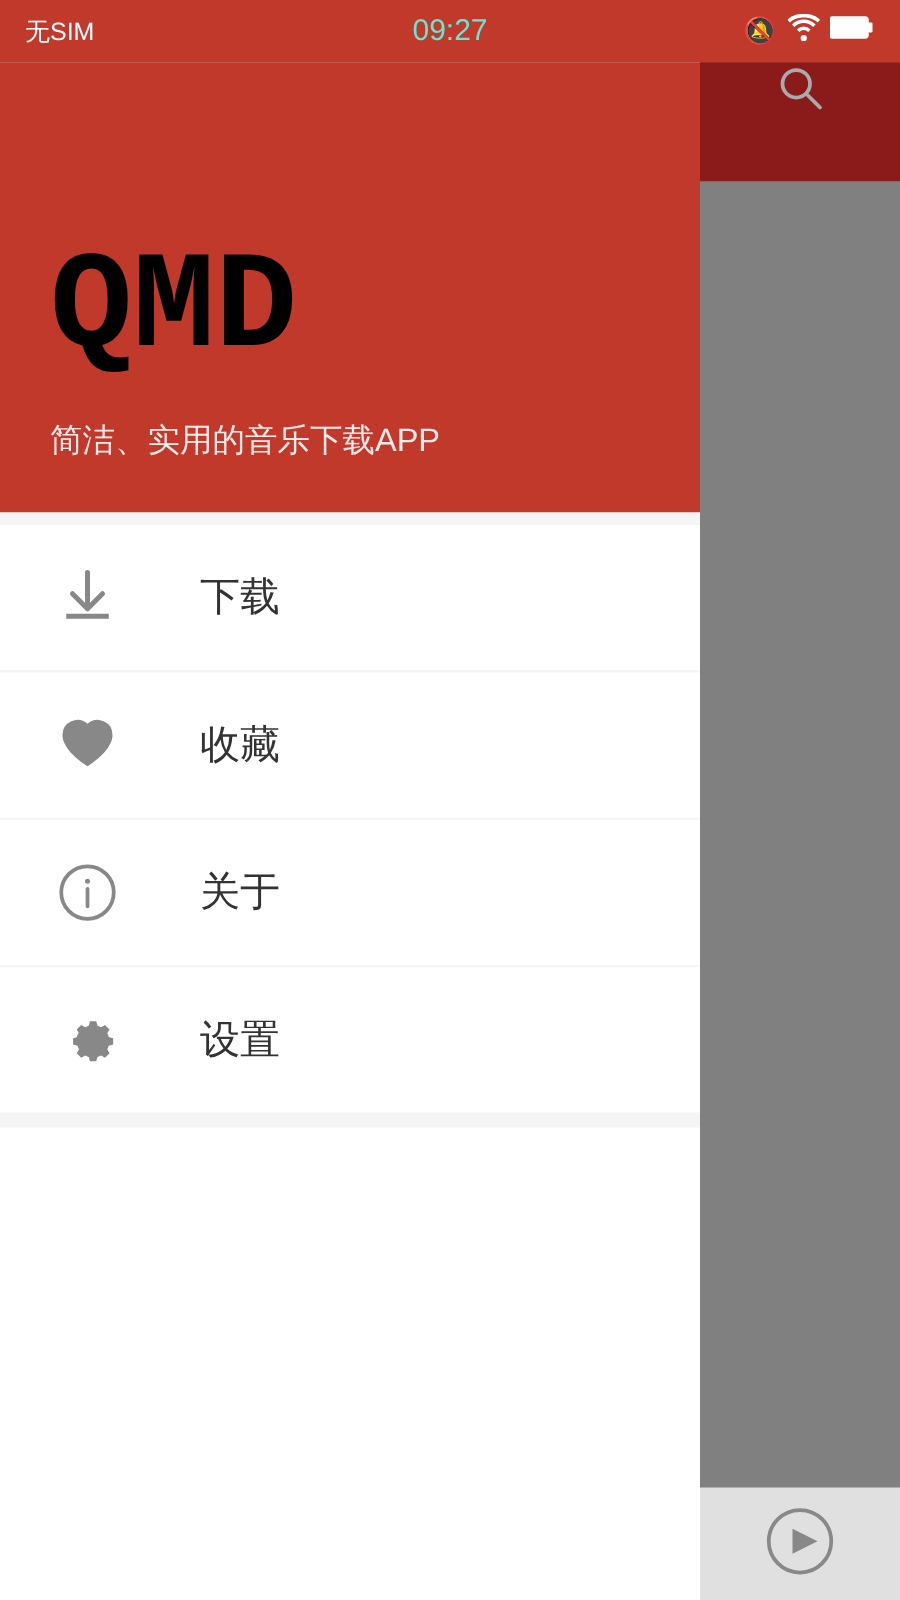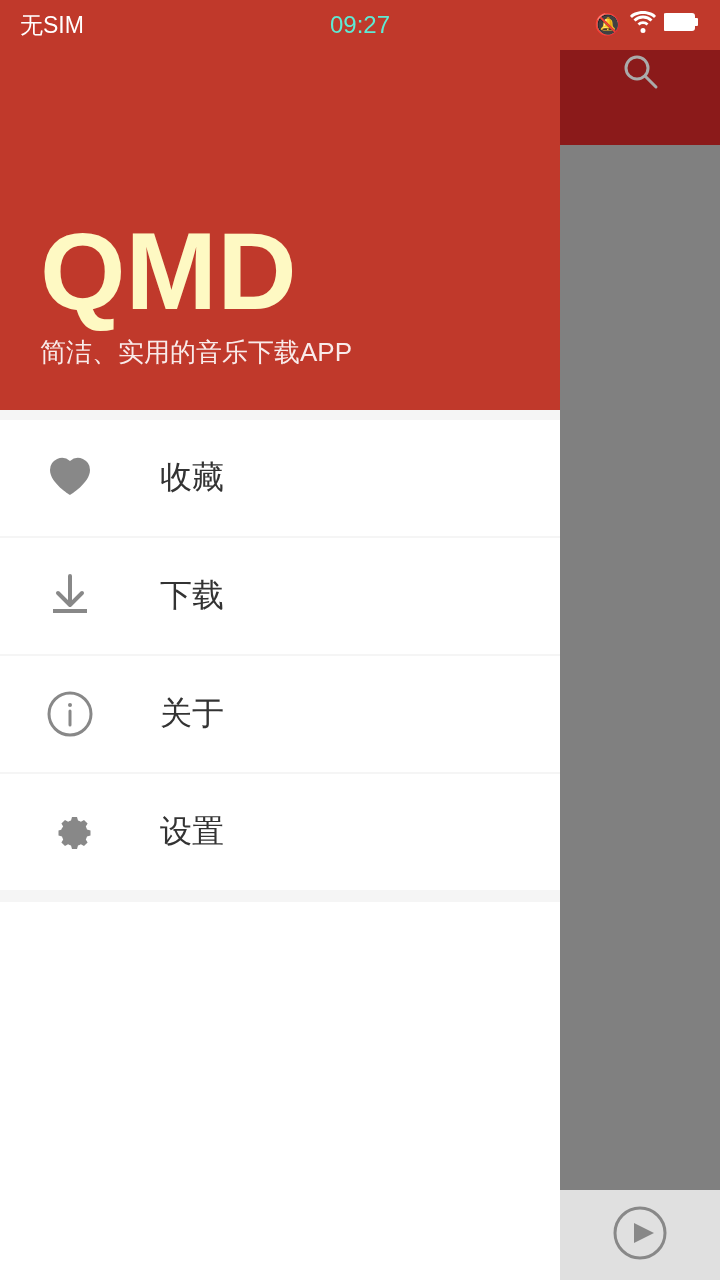--- a/index.html
+++ b/index.html
@@ -21,21 +21,21 @@
       height: 50px;
       background: #c0392b;
       display: flex;
       align-items: center;
       justify-content: space-between;
       padding: 0 20px;
       z-index: 100;
     }
     .status-bar-left {
       color: white;
-      font-size: 23px;
+      font-size: 20px;
       font-weight: 400;
     }
     .status-bar-center {
       color: #5eead4;
       font-size: 24px;
       font-weight: 400;
       position: absolute;
       left: 50%;
       transform: translateX(-50%);
     }
@@ -60,25 +60,26 @@
     .drawer-header {
       background: #c0392b;
       width: 100%;
       height: 360px;
       display: flex;
       flex-direction: column;
       justify-content: flex-end;
       padding: 40px 40px;
     }
     .drawer-app-title {
-      color: #fef9c3;
+      color: #000000;
       font-size: 110px;
       font-weight: bold;
       line-height: 1;
-      margin-bottom: 9px;
+      margin-bottom: 32px;
+      font-family: Liberation Mono, monospace;
     }
     .drawer-app-subtitle {
       color: rgba(255,255,255,0.9);
       font-size: 26px;
       font-weight: 400;
     }
 
     
     .drawer-menu {
       background: #f5f5f5;
@@ -176,34 +177,34 @@
   <div class="drawer-header">
     <div class="drawer-app-title">QMD</div>
     <div class="drawer-app-subtitle">简洁、实用的音乐下载APP</div>
   </div>
 
   <div class="drawer-menu">
 
     <div class="drawer-menu-item">
       <div class="menu-icon">
         <svg viewBox="0 0 50 50" fill="#888">
-          <path d="M25 42s-20-12-20-25a12 12 0 0 1 20-9A12 12 0 0 1 45 17c0 13-20 25-20 25z"></path>
-        </svg>
-      </div>
-      <span class="menu-label">收藏</span>
-    </div>
-
-    <div class="drawer-menu-item">
-      <div class="menu-icon">
-        <svg viewBox="0 0 50 50" fill="#888">
           <path d="M25 5v28M13 22l12 12 12-12" stroke="#888" stroke-width="4" fill="none" stroke-linecap="round" stroke-linejoin="round"></path>
           <path d="M8 38h34v4H8z" fill="#888"></path>
         </svg>
       </div>
       <span class="menu-label">下载</span>
+    </div>
+
+    <div class="drawer-menu-item">
+      <div class="menu-icon">
+        <svg viewBox="0 0 50 50" fill="#888">
+          <path d="M25 42s-20-12-20-25a12 12 0 0 1 20-9A12 12 0 0 1 45 17c0 13-20 25-20 25z"></path>
+        </svg>
+      </div>
+      <span class="menu-label">收藏</span>
     </div>
 
     <div class="drawer-menu-item">
       <div class="menu-icon">
         <svg viewBox="0 0 50 50" fill="none" stroke="#888" stroke-width="3">
           <circle cx="25" cy="25" r="21"></circle>
           <line x1="25" y1="22" x2="25" y2="36" stroke-linecap="round"></line>
           <circle cx="25" cy="16" r="2" fill="#888" stroke="none"></circle>
         </svg>
       </div>

